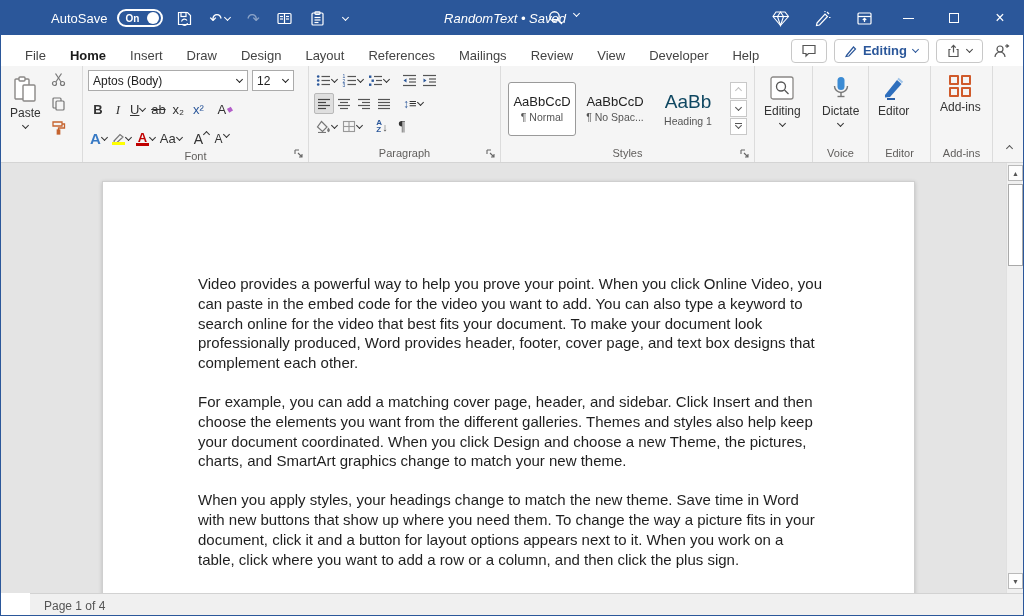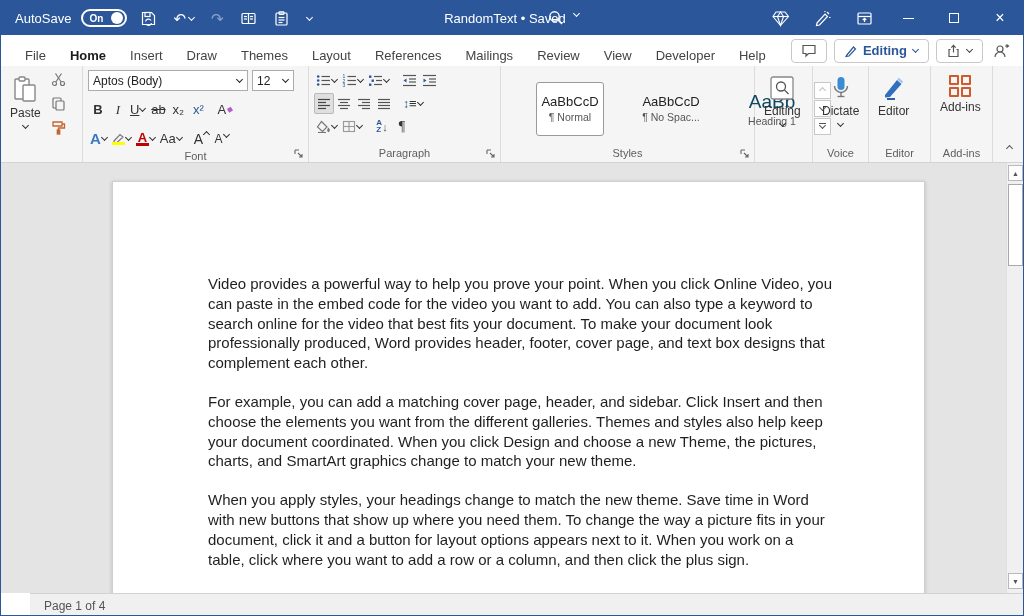--- a/index.html
+++ b/index.html
@@ -9,33 +9,33 @@
 
   
   .chev { display:inline-block; width:5px; height:5px;
     border-right:1.4px solid currentColor; border-bottom:1.4px solid currentColor;
     transform:rotate(45deg); margin:0 1px 2px 1px; }
   .chev.up { transform:rotate(-135deg); margin-top:4px; }
   svg { display:block; }
 
   
   .titlebar { height:34px; background:#2b579a; color:#fff; display:flex;
-    align-items:center; font-size:13px; }
+    align-items:center; font-size:13px;padding-left:36px; }
   .tb-left { display:flex; align-items:center; gap:10px; padding-left:14px; }
   .autosave-pill { width:46px; height:18px; border:2px solid #fff; border-radius:10px;
     display:flex; align-items:center; justify-content:space-between; padding:0 2px 0 6px; cursor:pointer;}
   .autosave-pill .txt { font-size:10px; font-weight:bold; color:#fff; }
   .autosave-pill .knob { width:12px; height:12px; background:#fff; border-radius:50%; }
   .qat-btn { display:flex; align-items:center; gap:2px; padding:3px; border-radius:3px; cursor:pointer; }
   .qat-glyph { font-size:15px; line-height:1; }
   .dim { opacity:.45; }
   .tb-center { position:absolute; left:0; right:0; top:0; height:34px; display:flex;
     align-items:center; justify-content:center; gap:8px; pointer-events:none; }
   .tb-center > * { pointer-events:auto; }
-  .doc-title { display:flex; gap:7px; cursor:pointer; }
+  .doc-title { display:flex; gap:7px; cursor:pointer;font-style:italic; }
   .tb-search { position:absolute; left:546px; top:8px; cursor:pointer; }
   .tb-right { margin-left:auto; display:flex; align-items:center; height:34px; }
   .tb-icon { width:42px; height:34px; display:flex; align-items:center; justify-content:center; cursor:pointer; }
   .winctl { width:46px; }
   .winctl .box { width:10px; height:10px; border:1.3px solid #fff; }
   .winctl .line { width:11px; height:0; border-top:1.4px solid #fff; }
   .winctl .x { font-size:16px; line-height:1; }
 
   
   .tabrow { height:31px; background:#fff; display:flex; align-items:center; font-size:13px;
@@ -81,21 +81,21 @@
   
   .grp-paragraph { width:192px; }
   .para-col { display:flex; flex-direction:column; gap:2px; width:100%; padding:1px 2px; }
   .para-row { display:flex; align-items:center; }
 
   
   .grp-styles { width:254px; }
   .styles-gallery { display:flex; gap:5px; align-items:center; padding:4px 2px 0 4px; }
   .style-card { width:68px; height:54px; border:1px solid transparent; border-radius:3px;
     display:flex; flex-direction:column; align-items:center; justify-content:center; gap:2px;
-    cursor:pointer; background:transparent;margin-left:28px; }
+    cursor:pointer; background:transparent; }
   .style-card.selected { border:1px solid #9a9a9a; background:#fff; box-shadow:inset 0 0 0 1px #fff; }
   .style-preview { font-size:13px; color:#222; white-space:nowrap; overflow:hidden; max-width:64px; }
   .style-preview.h1 { font-size:19px; color:#0f4761; }
   .style-name { font-size:10.5px; color:#555; white-space:nowrap; overflow:hidden; max-width:64px; }
   .styles-scroll { display:flex; flex-direction:column; gap:1px; margin-left:3px; }
   .sbtn { width:17px; height:17px; border:1px solid #c8c8c8; background:#fff; display:flex;
     align-items:center; justify-content:center; cursor:pointer; color:#555; }
   .sbtn .bar { width:7px; border-top:1.3px solid currentColor; margin-bottom:1px; }
   .sbtn.disabled { color:#c0c0c0; }
 
@@ -104,21 +104,21 @@
   .grp-editor { width:62px; }
   .grp-addins { width:62px; }
   .ribbon-collapse { position:absolute; right:10px; bottom:5px; color:#555; cursor:pointer; }
 
   
   .addins-grid { width:22px; height:22px; display:grid; grid-template-columns:1fr 1fr; gap:2px; }
   .addins-grid div { border:2px solid #d05a2b; border-radius:1px; }
 
   
   .canvas { height:430px; background:#e4e4e4; position:relative; overflow:hidden; }
-  .page { position:absolute; left:111px; top:18px; width:813px; height:430px; background:#fff;
+  .page { position:absolute; left:101px; top:18px; width:813px; height:430px; background:#fff;
     border:1px solid #cfcfcf; box-shadow:0 1px 4px rgba(0,0,0,.18);
     padding:92px 91px 0 95px; cursor:text; }
   .page p { font-size:15px; line-height:19.8px; color:#1f1f1f; margin-bottom:19px; }
 
   .vscroll { position:absolute; right:0; top:0; width:17px; height:430px; background:#f0f0f0;
     border-left:1px solid #e0e0e0; }
   .scroll-btn { position:absolute; left:1px; width:15px; height:16px; background:#fdfdfd;
     border:1px solid #b9b9b9; color:#555; font-size:7px; display:flex; align-items:center;
     justify-content:center; cursor:pointer; }
   .scroll-thumb { position:absolute; left:1px; top:21px; width:15px; height:82px; background:#fff;
@@ -231,21 +231,21 @@
         <span class="x">×</span>
       </div>
   </div>
 </div>
 
 <div class="tabrow">
   <span class="tab">File</span>
   <span class="tab active">Home</span>
   <span class="tab">Insert</span>
   <span class="tab">Draw</span>
-  <span class="tab">Themes</span>
+  <span class="tab">Design</span>
   <span class="tab">Layout</span>
   <span class="tab">References</span>
   <span class="tab">Mailings</span>
   <span class="tab">Review</span>
   <span class="tab">View</span>
   <span class="tab">Developer</span>
   <span class="tab">Help</span>
 
   <div class="tabrow-right">
     <div class="pillbtn">

